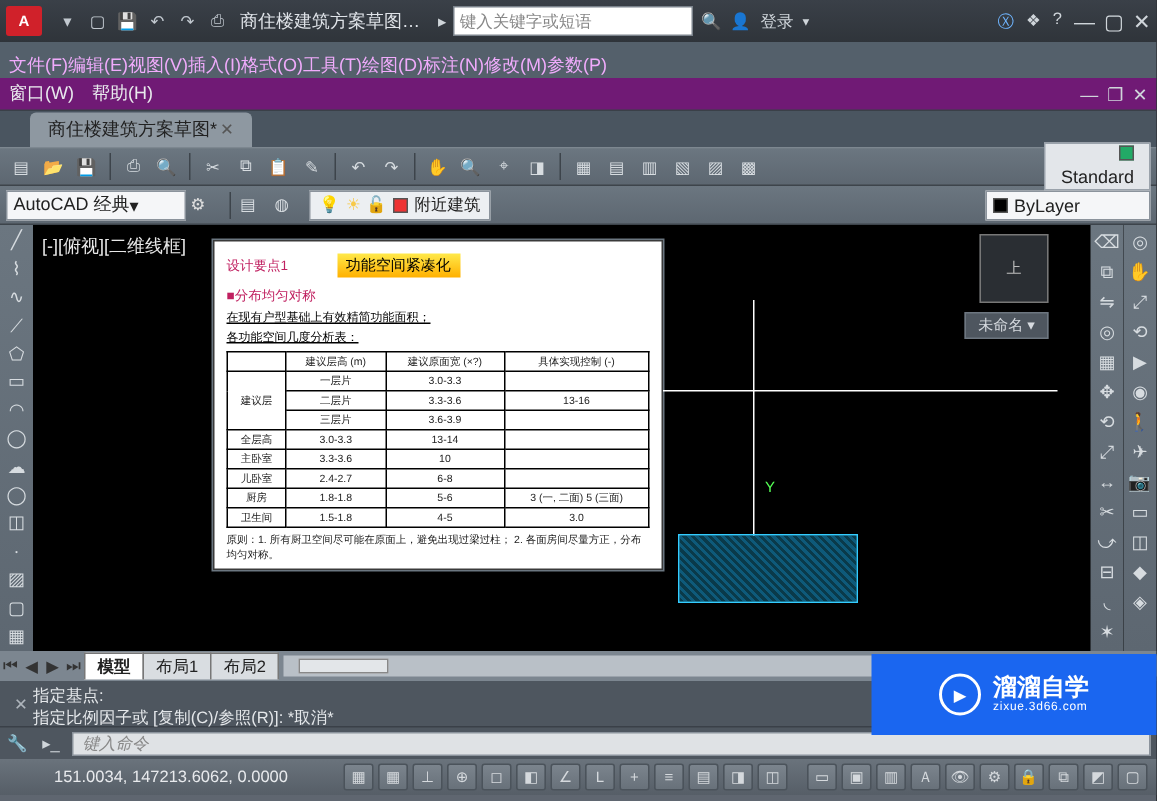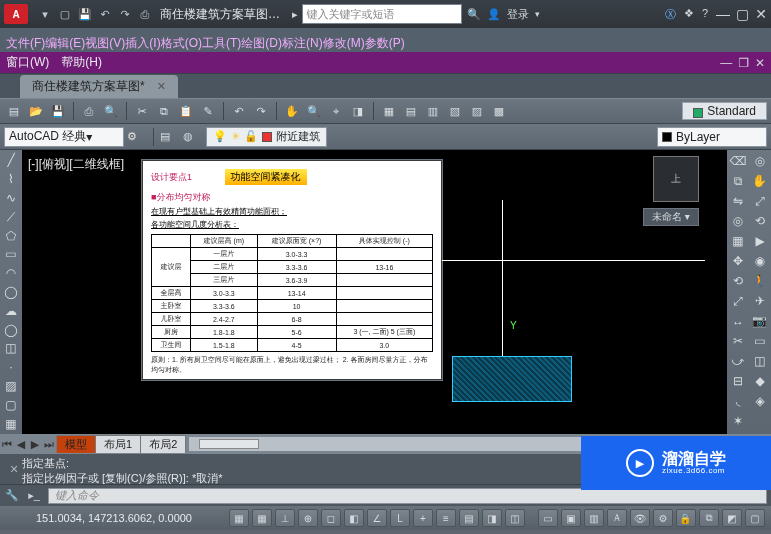--- a/index.html
+++ b/index.html
@@ -17,28 +17,28 @@
 .titlebar .help-icons { display: flex; gap: 8px; color: #cfd5da; margin-right: 8px; }
 .titlebar .win-ctl { display: flex; gap: 6px; color: #cfd5da; font-size: 14px; }
 
 
 .menubar { height: 24px; background: #54606b; display: flex; align-items: flex-end; padding: 0 6px; color: #f0abfc; font-size: 12px; }
 .menubar2 { height: 22px; background: #701a75; display: flex; align-items: center; padding: 0 6px; gap: 12px; color: #e8eaed; font-size: 12px; border-bottom: 1px solid #3a4048; }
 .menubar2 .mdi-ctl { margin-left: auto; display: flex; gap: 6px; color: #cfd5da; font-size: 12px; }
 
 
 .doctabs { height: 24px; background: #4a5560; display: flex; align-items: flex-end; padding-left: 20px; }
-.doctabs .tab { background: #8e98a1; color: #222; padding: 3px 12px; border-radius: 4px 4px 0 0; font-size: 12px; display: flex; align-items: center; gap: 12px; }
+.doctabs .tab { background: #8e98a1; color: #222; padding: 3px 12px; border-radius: 4px 4px 0 0; font-size: 12px; display: flex; align-items: center; gap: 2px; }
 .doctabs .tab .close-x { font-size: 11px; color: #555; }
 
 
 .toolbar { height: 26px; background: linear-gradient(#6b7680,#5d6771); border-top: 1px solid #7d8790; border-bottom: 1px solid #3d444b; display: flex; align-items: center; padding: 0 4px; gap: 2px; }
 .toolbar .tbtn { width: 20px; height: 20px; display: flex; align-items: center; justify-content: center; color: #d7dce0; border: 1px solid transparent; border-radius: 2px; }
 .toolbar .sep { width: 1px; height: 18px; background: #3d444b; margin: 0 3px; }
-.toolbar .std-label { margin-left: auto; background: #e3e6ea; color: #222; border: 1px solid #9aa2ab; padding: 1px 10px; font-size: 12px; display: flex; align-items: flex-end; gap: 4px; }
+.toolbar .std-label { margin-left: auto; background: #e3e6ea; color: #222; border: 1px solid #9aa2ab; padding: 1px 10px; font-size: 12px; display: flex; align-items: flex-end; gap: 4px; flex-direction: column; }
 .toolbar .std-label .swatch { width: 10px; height: 10px; background: #2a6; border: 1px solid #555; }
 
 .toolbar2 { height: 26px; background: linear-gradient(#6b7680,#5d6771); border-bottom: 1px solid #3d444b; display: flex; align-items: center; padding: 0 4px; gap: 3px; }
 .workspace-dd { width: 120px; height: 20px; background: #f5f6f8; border: 1px solid #8b939c; color: #222; font-size: 12px; padding: 0 4px; display: flex; align-items: center; justify-content: flex-start; }
 .layer-label { height: 20px; background: #eceff2; border: 1px solid #8b939c; color: #222; font-size: 11px; padding: 0 6px; display: flex; align-items: center; gap: 4px; }
 .bylayer { margin-left: auto; height: 20px; width: 110px; background: #f5f6f8; border: 1px solid #8b939c; color: #222; font-size: 12px; padding: 0 4px; display: flex; align-items: center; gap: 4px; }
 .bylayer .swatch2 { width: 10px; height: 10px; background: #000; border: 1px solid #555; }
 
 
 .main { display: flex; height: 284px; background: #000; position: relative; }
@@ -63,21 +63,21 @@
 .crosshair-h { position: absolute; left: 420px; right: 44px; top: 110px; height: 1px; background: #fff; }
 .crosshair-v { position: absolute; left: 480px; top: 50px; bottom: 60px; width: 1px; background: #fff; }
 .axis-y { position: absolute; left: 488px; top: 170px; color: #5f5; font-size: 10px; }
 
 .mini-plan { position: absolute; left: 430px; top: 206px; width: 120px; height: 46px; background: repeating-linear-gradient(45deg,#0a3a4a,#0a3a4a 2px,#0e5a7a 2px,#0e5a7a 4px); border: 1px solid #3cf; }
 
 
 .layout-bar { height: 20px; background: #7c8690; display: flex; align-items: center; font-size: 11px; color: #222; }
 .layout-bar .nav-arrow { width: 14px; display: flex; justify-content: center; color: #333; }
 .layout-tab { background: #d9dde1; padding: 1px 8px; border: 1px solid #777; border-bottom: none; margin-right: -1px; }
-.layout-tab.active { background: #c2410c; }
+.layout-tab.active { background: #ffffff; font-weight: bold; }
 .layout-bar .hscroll { flex: 1; height: 14px; background: #b9c0c7; margin-left: 4px; position: relative; }
 .layout-bar .hscroll .thumb { position: absolute; left: 10px; top: 2px; width: 60px; height: 10px; background: #e3e6e9; border: 1px solid #888; }
 
 
 .cli-hist { height: 30px; background: #4e565f; color: #e4e7ea; font-size: 11px; padding: 2px 6px; display: flex; }
 .cli-hist .handle { width: 16px; display: flex; align-items: center; justify-content: center; color: #aeb5bc; }
 .cli-hist .lines { flex: 1; }
 .cli-input { height: 22px; background: #4e565f; display: flex; align-items: center; padding: 0 4px; gap: 6px; border-top: 1px solid #3a4048; }
 .cli-input .cli-icon { width: 16px; color: #cfd5da; text-align: center; }
 .cli-input .prompt-box { flex: 1; height: 16px; background: #dfe2e5; border: 1px solid #8b939c; color: #888; font-size: 11px; padding: 0 6px; display: flex; align-items: center; }

